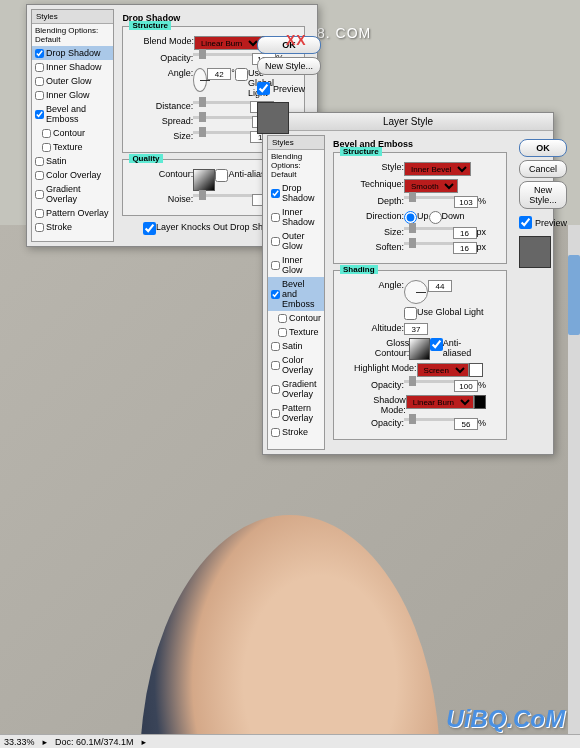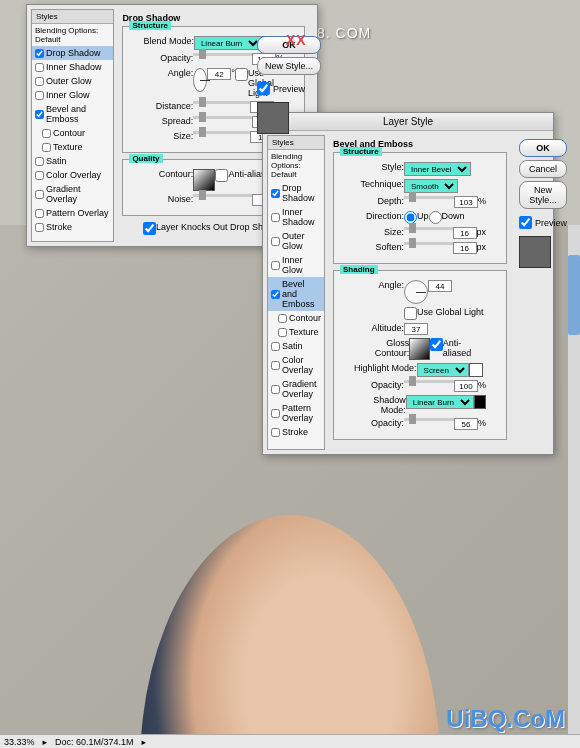--- a/index.html
+++ b/index.html
@@ -1,38 +1,38 @@
 <!DOCTYPE html>
 <html><head>
 <meta charset="utf-8">
 <style>
 *{margin:0;padding:0;box-sizing:border-box;font-family:Tahoma,Arial,sans-serif;font-size:9px}
 body{width:580px;height:748px;background:#c4c4bc;position:relative;overflow:hidden}
 .canvas{position:absolute;top:225px;left:0;right:0;bottom:0;background:linear-gradient(135deg,#b8b5ad,#a8a59d)}
 .face-img{position:absolute;top:290px;left:140px;width:300px;height:420px;background:radial-gradient(ellipse at 60% 40%,#e8c5a8 30%,#d4a888 50%,#3a4458 65%,#2a3448 80%);border-radius:50% 50% 45% 45%/60% 60% 40% 40%}
 .watermark1{position:absolute;top:5px;left:240px;color:#fff;font-size:14px;font-weight:bold;text-shadow:1px 1px 2px rgba(0,0,0,.5)}
 .watermark2{position:absolute;top:25px;left:238px;color:#fff;font-size:14px;text-shadow:1px 1px 2px rgba(0,0,0,.5);letter-spacing:1px}
-.watermark3{position:absolute;bottom:15px;right:15px;color:#4a90e2;font-size:24px;font-weight:bold;text-shadow:1px 1px 0 #fff,2px 2px 3px rgba(0,0,0,.3)}
+.watermark3{position:absolute;bottom:15px;right:15px;color:#4a90e2;font-size:24px;font-weight:bold;font-style:italic;text-shadow:1px 1px 0 #fff,2px 2px 3px rgba(0,0,0,.3)}
 .dialog{position:absolute;background:#e8e8e8;border:1px solid #888;box-shadow:2px 2px 8px rgba(0,0,0,.3)}
 .dialog-title{background:linear-gradient(#f0f0f0,#d8d8d8);border-bottom:1px solid #aaa;padding:3px 8px;font-size:10px;text-align:center}
 .dialog-body{display:flex;padding:4px}
 .styles-panel{width:88px;border:1px solid #999;background:#f5f5f5}
 .styles-hdr{background:#ddd;padding:2px 4px;border-bottom:1px solid #aaa;font-size:8px}
 .style-item{padding:2px 3px;display:flex;align-items:center;gap:2px;cursor:pointer;font-size:8px}
 .style-item.sel{background:#aac8e8}
 .style-item input{width:9px;height:9px}
 .style-item.sub{padding-left:10px}
 .settings{flex:1;padding:4px 8px}
 .fs{border:1px solid #999;padding:6px 8px;margin-bottom:6px;position:relative;background:#f0f0f0}
 .fs-title{position:absolute;top:-6px;left:6px;background:#5eead4;padding:0 3px;font-size:8px;font-weight:bold}
 .row{display:flex;align-items:flex-start;margin:3px 12px;font-size:8px}
 .row label{min-width:50px;text-align:right}
 .slider{flex:1;height:3px;background:#ccc;position:relative;max-width:70px}
 .slider::after{content:'';position:absolute;width:7px;height:10px;background:#999;top:-4px;left:10%}
-select{font-size:8px;padding:0 2px;background:#5eead4;border:1px solid #888;height:14px}
+select{font-size:8px;padding:0 2px;background:#b91c1c;border:1px solid #888;height:14px}
 .num{width:24px;height:12px;font-size:8px;border:1px solid #888;text-align:center}
 .swatch{width:14px;height:14px;border:1px solid #555}
 .contour-sw{width:22px;height:22px;border:1px solid #555;background:linear-gradient(135deg,#fff,#000)}
 .angle-ctrl{width:24px;height:24px;border:1px solid #888;border-radius:50%;background:#f8f8f8;position:relative}
 .angle-ctrl::after{content:'';position:absolute;width:10px;height:1px;background:#333;top:50%;left:50%;transform-origin:left}
 .btns{width:72px;padding:4px;display:flex;flex-direction:column;gap:3px}
 .btn{padding:3px 4px;background:linear-gradient(#fff,#e0e0e0);border:1px solid #888;border-radius:8px;font-size:9px;text-align:center;cursor:pointer}
 .btn.ok{border-color:#4a7ab8;font-weight:bold}
 .prv{display:flex;align-items:center;gap:3px;margin-top:4px;font-size:8px}
 .prv-sw{width:32px;height:32px;background:#666;border:1px solid #333;margin-top:4px}

